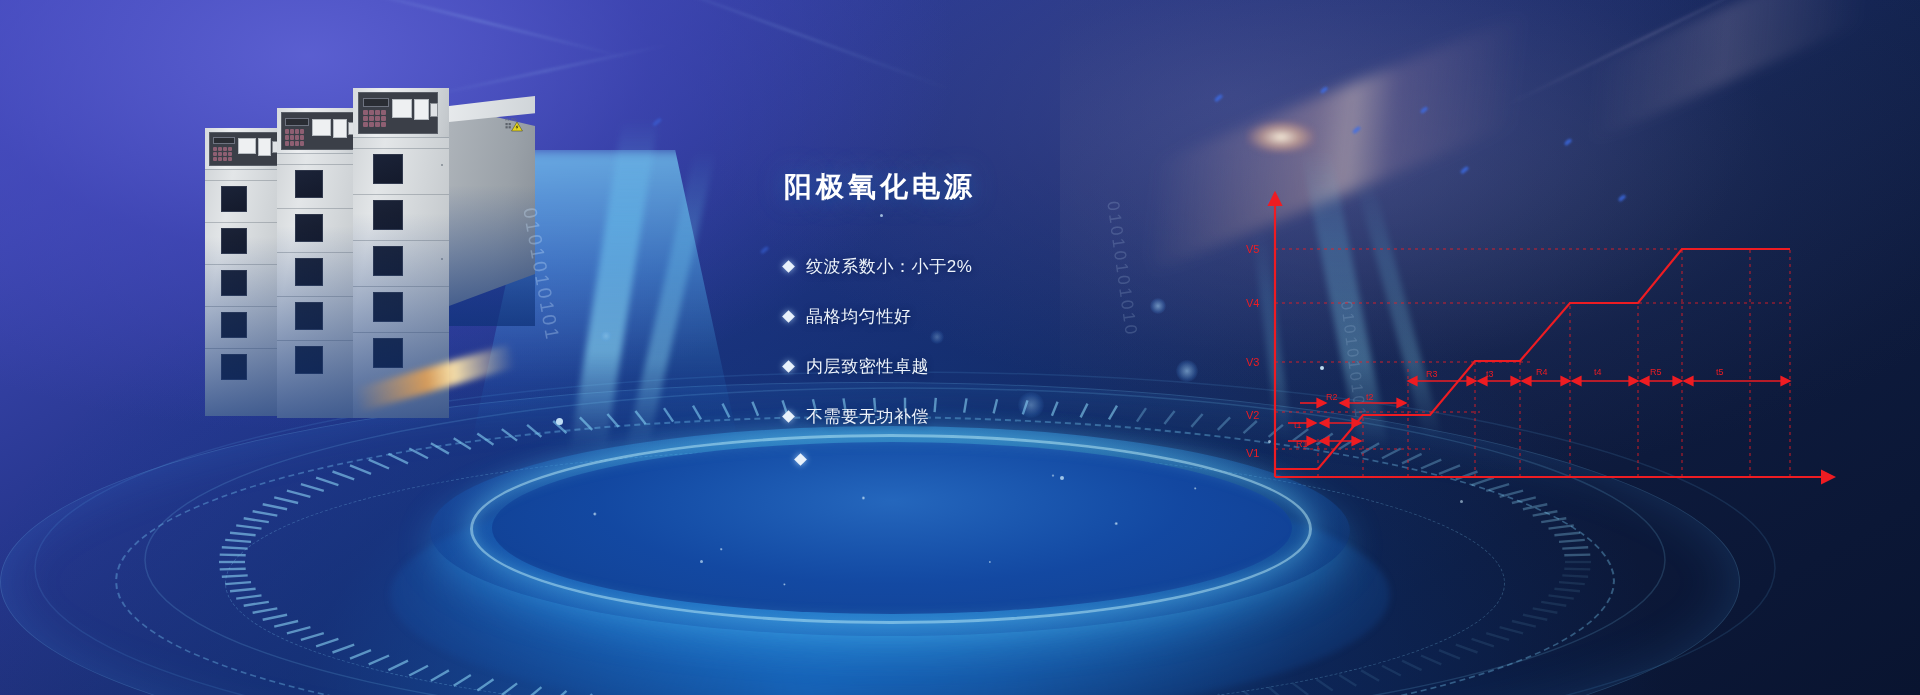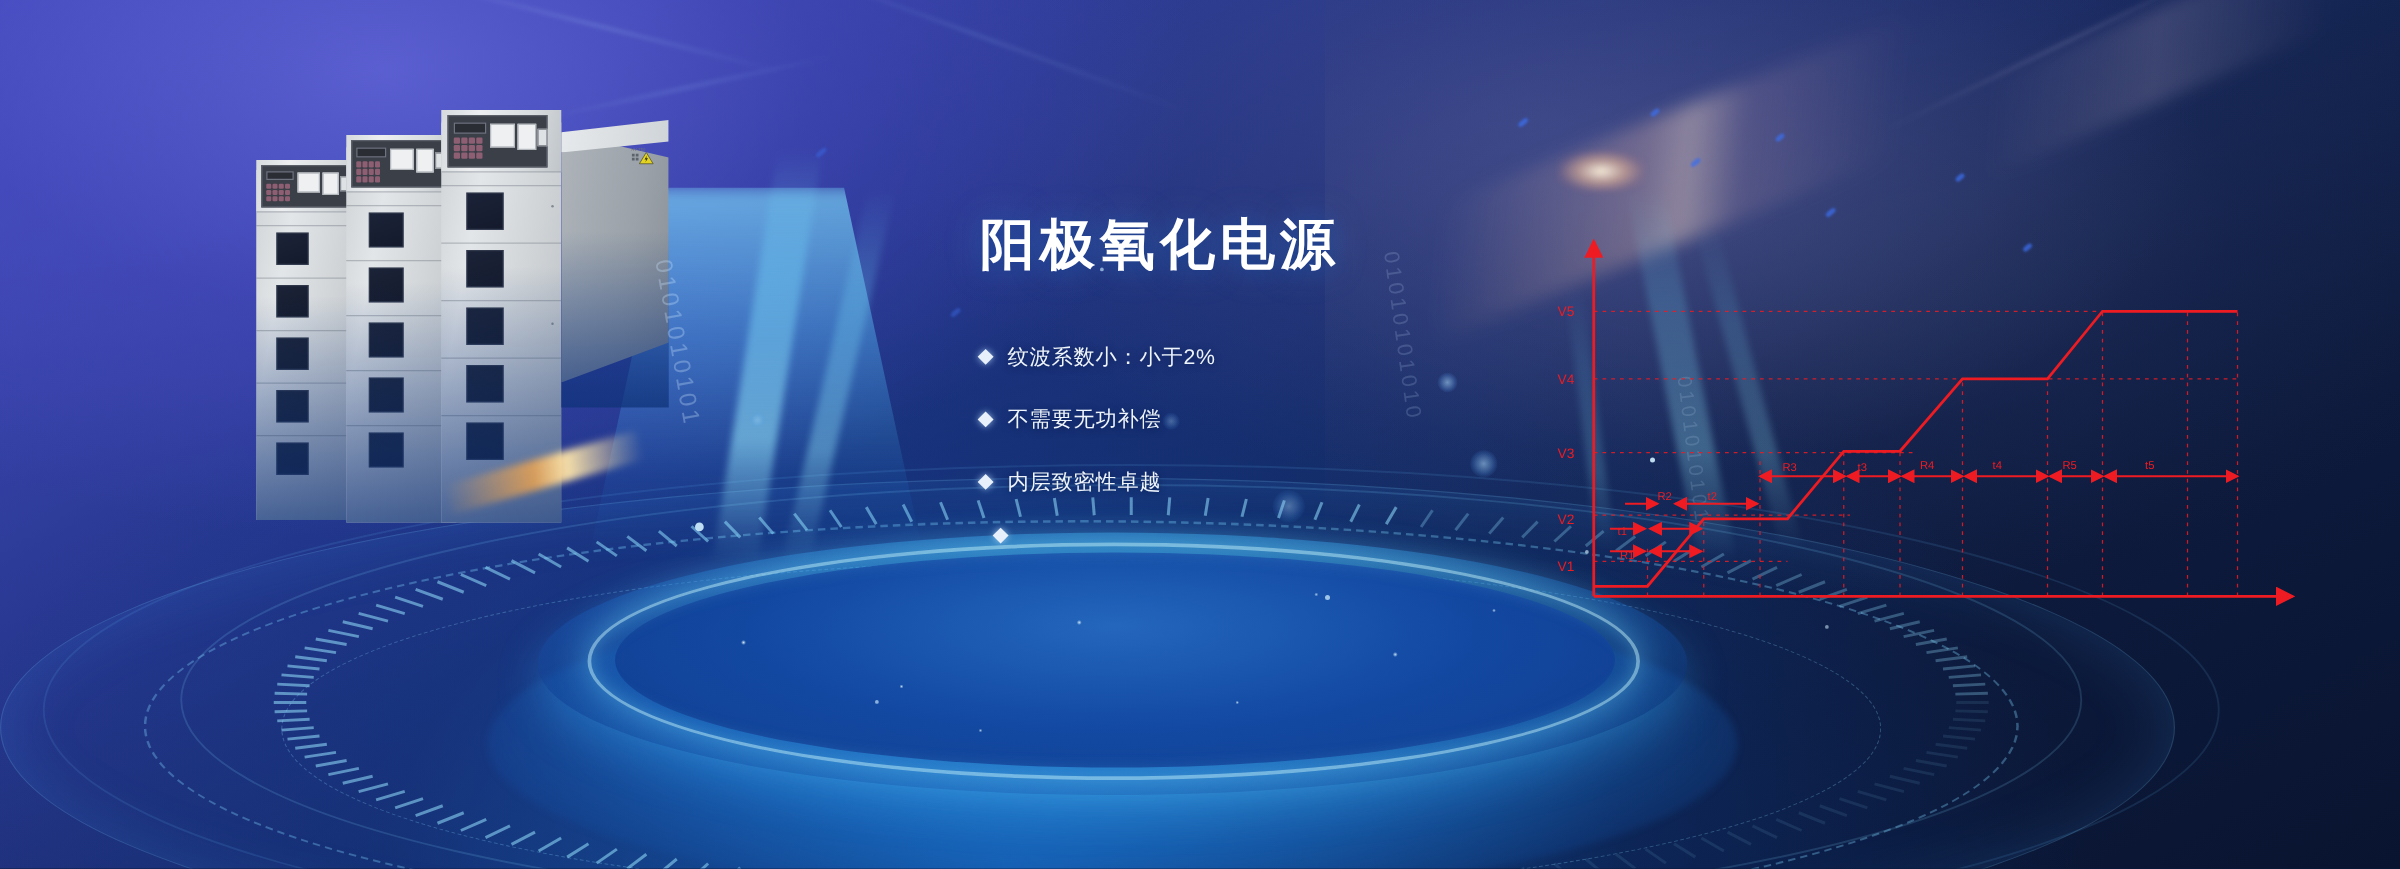--- a/index.html
+++ b/index.html
@@ -157,21 +157,21 @@
     font-family:"Liberation Sans", sans-serif; white-space:nowrap;
     transform-origin:left top;
   }
   .binary.b1 { left:540px; top:206px; transform:rotate(80deg); opacity:0.62; }
   .binary.b2 { left:1122px; top:200px; transform:rotate(82deg); opacity:0.34; font-size:17px; }
   .binary.b3 { left:1355px; top:300px; transform:rotate(83deg); opacity:0.30; font-size:16px; }
 
   
   #textblock { position:absolute; left:784px; top:170px; width:520px; }
   .title {
-    color:#ffffff; font-size:44px; font-weight:bold; letter-spacing:4px;
+    color:#ffffff; font-size:28px; font-weight:bold; letter-spacing:4px;
     line-height:1.18; text-shadow:0 2px 14px rgba(20,60,140,0.85), 0 0 28px rgba(120,190,255,0.35);
     margin-bottom:52px;
   }
   .bullets { list-style:none; }
   .bullets li {
     display:flex; align-items:center; margin-bottom:27px;
     color:#eef4fb; font-size:17px; letter-spacing:0.6px;
     text-shadow:0 1px 6px rgba(8,28,80,0.9);
   }
   .bullets li .dia {
@@ -620,25 +620,29 @@
 
   <div id="textblock">
     <div class="title">阳极氧化电源</div>
     <ul class="bullets">
       <li>
         <span class="dia"></span>
         <span>纹波系数小：小于2%</span>
       </li>
       <li>
         <span class="dia"></span>
-        <span>不需要无功补偿</span>
+        <span>晶格均匀性好</span>
       </li>
       <li>
         <span class="dia"></span>
         <span>内层致密性卓越</span>
+      </li>
+      <li>
+        <span class="dia"></span>
+        <span>不需要无功补偿</span>
       </li>
       <li class="indent">
         <span class="dia"></span>
       </li>
     </ul>
   </div>
 
 </div>
 
 </body></html>

